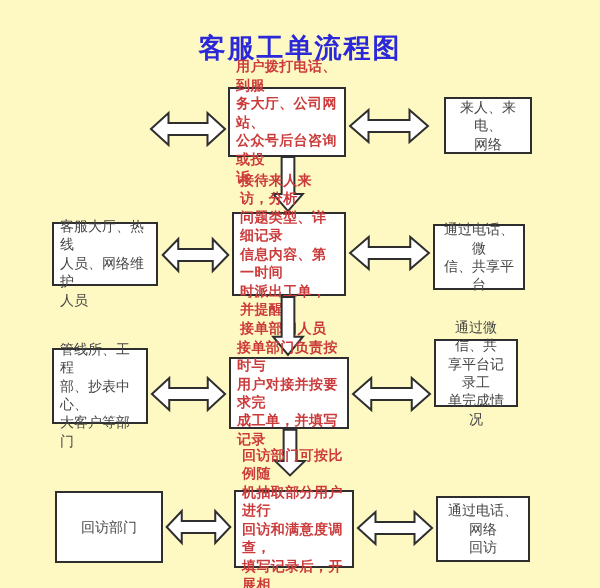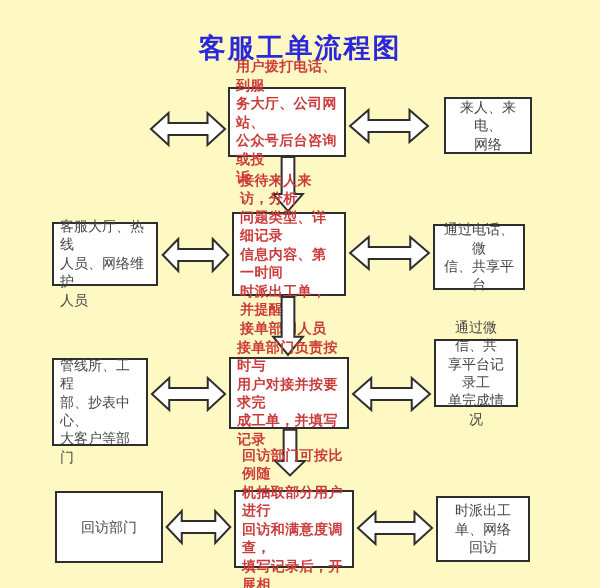--- a/index.html
+++ b/index.html
@@ -90,21 +90,21 @@
   <div class="box side-box t-center" style="left:433px;top:224px;width:92px;height:66px;">
     <span class="txt">通过电话、微
 信、共享平台</span>
   </div>
   <div class="arrow" style="left:271px;top:296px;width:34px;height:61px;">
     <svg viewBox="0 0 32 60" preserveAspectRatio="none">
         <polygon points="10,1 22,1 22,40 30,40 16,58 2,40 10,40"></polygon>
       </svg>
   </div>
 
-  <div class="box side-box t-left" style="left:52px;top:358px;width:96px;height:88px;">
+  <div class="box side-box t-left" style="left:52px;top:348px;width:96px;height:76px;">
     <span class="txt">管线所、工程
 部、抄表中心、
 大客户等部门</span>
   </div>
   <div class="arrow" style="left:150px;top:374px;width:77px;height:40px;">
     <svg viewBox="0 0 80 40" preserveAspectRatio="none">
         <polygon points="2,20 20,4 20,14 60,14 60,4 78,20 60,36 60,26 20,26 20,36"></polygon>
       </svg>
   </div>
   <div class="box center-box" style="left:229px;top:357px;width:120px;height:72px;">
@@ -142,17 +142,17 @@
 回访和满意度调查，
 填写记录后，开展相
 关考核工作</span>
   </div>
   <div class="arrow" style="left:356px;top:508px;width:78px;height:40px;">
     <svg viewBox="0 0 80 40" preserveAspectRatio="none">
         <polygon points="2,20 20,4 20,14 60,14 60,4 78,20 60,36 60,26 20,26 20,36"></polygon>
       </svg>
   </div>
   <div class="box side-box t-center" style="left:436px;top:496px;width:94px;height:66px;">
-    <span class="txt">时派出工单、网络
+    <span class="txt">通过电话、网络
 回访</span>
   </div>
 
 </div>
 
 </body></html>

